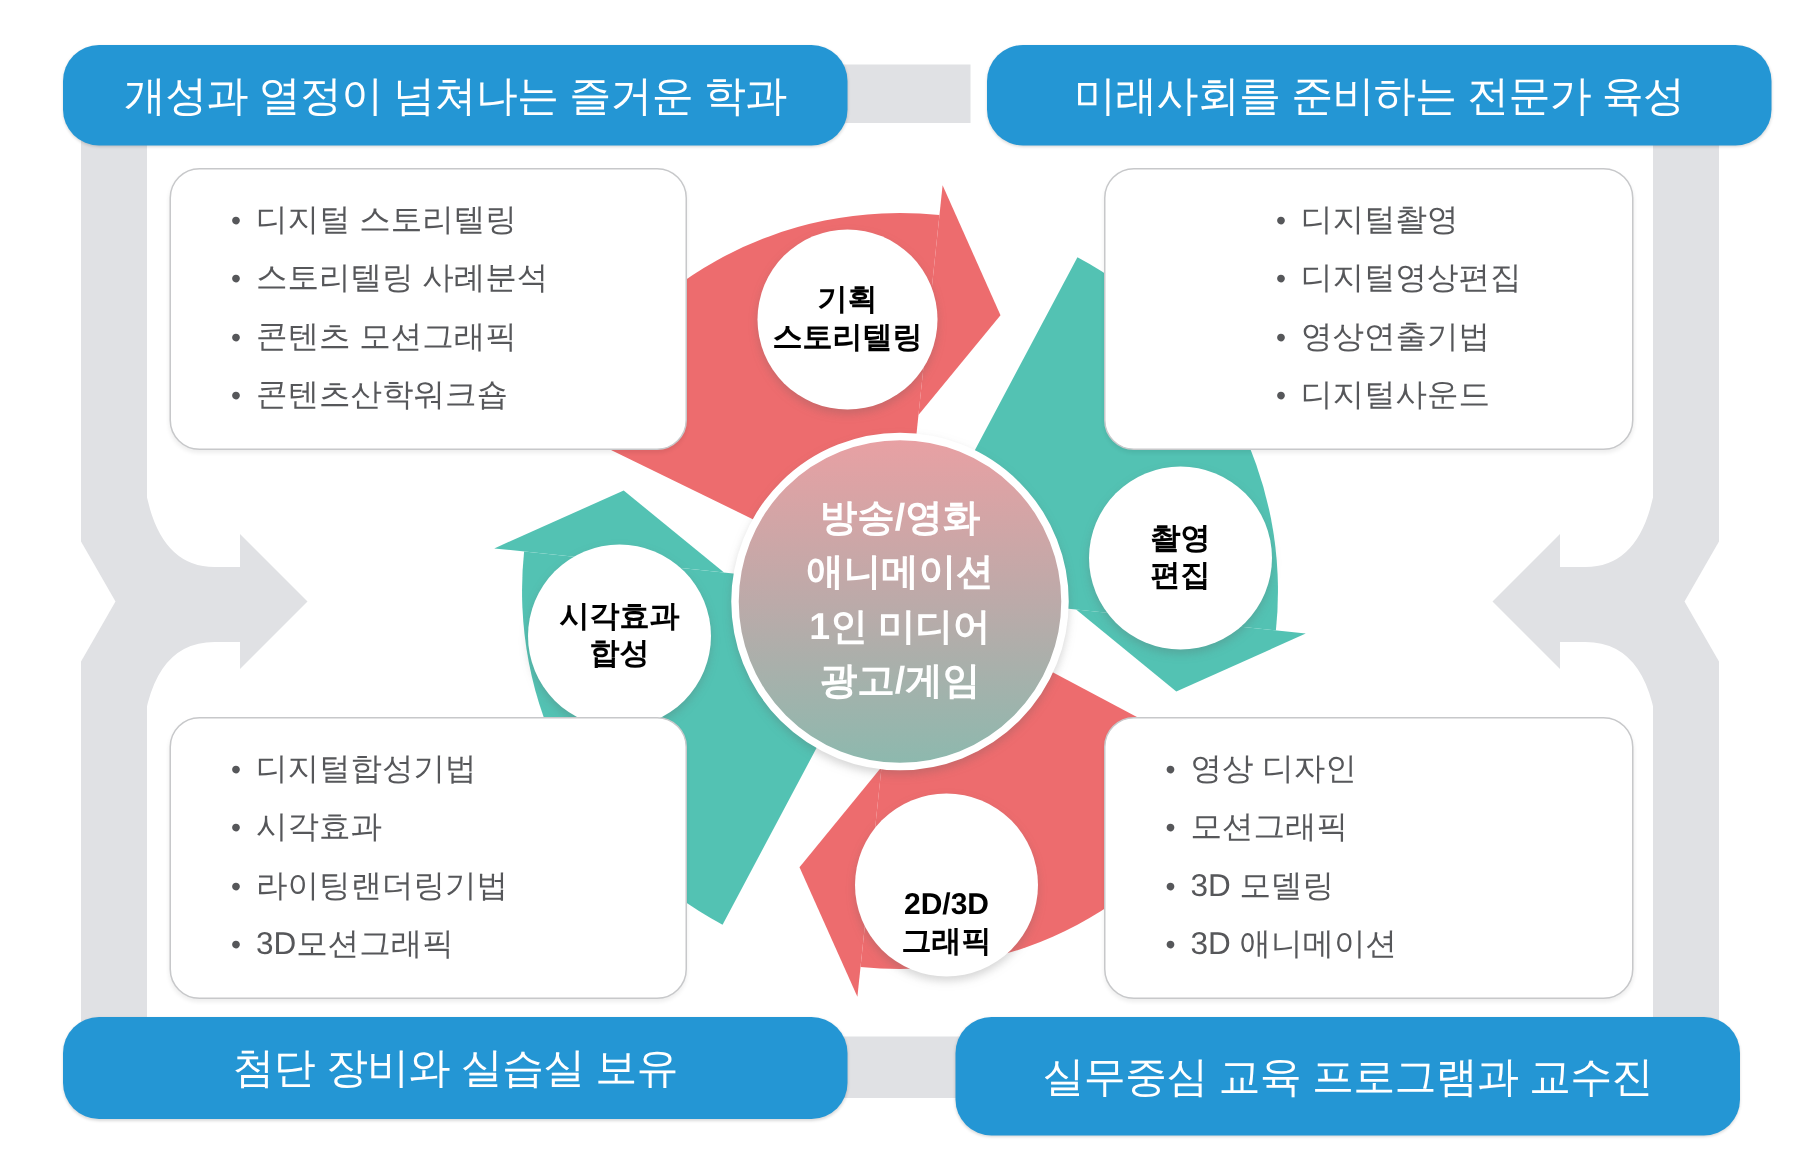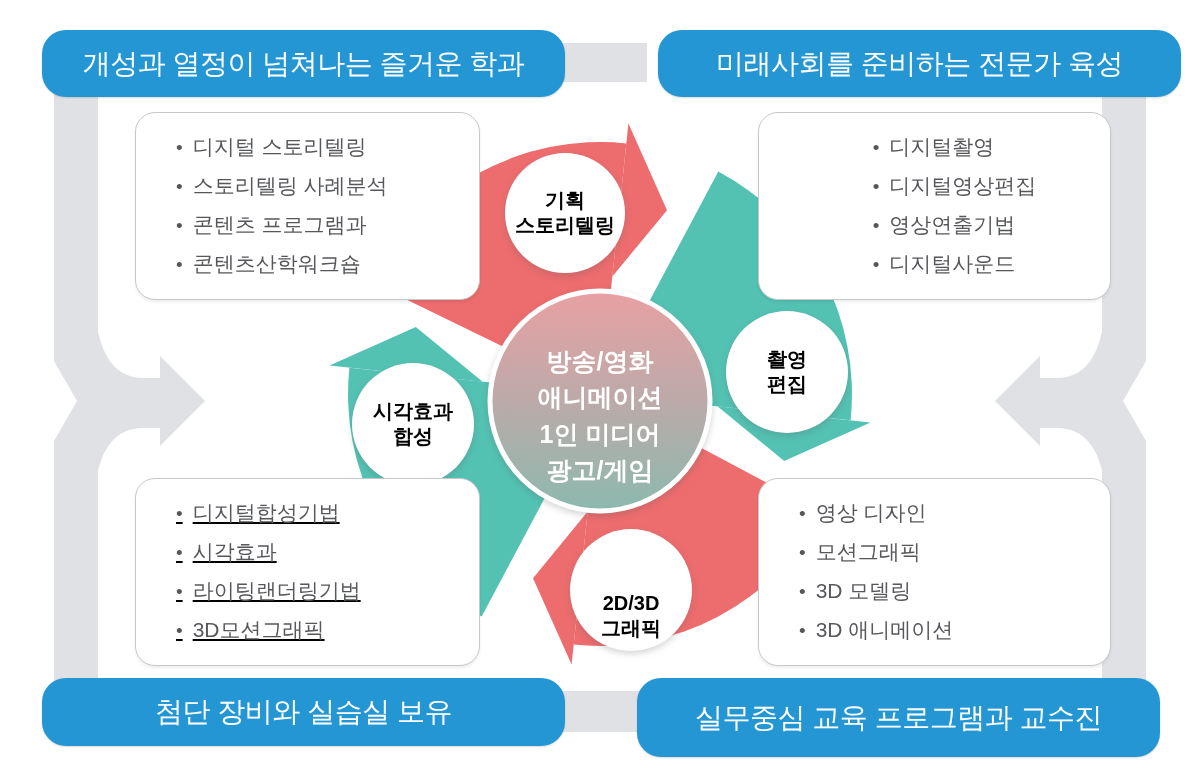--- a/index.html
+++ b/index.html
@@ -16,45 +16,45 @@
   .banner.tl{left:42px;top:30px;width:523px;}
   .banner.tr{left:637px;top:30px;width:523px;margin-left:21px;}
   .banner.bl{left:42px;top:678px;width:523px;height:68px;}
   .banner.br{left:637px;top:678px;width:523px;height:79px;}
 
   .course-box{
     position:absolute;width:345px;height:188px;background:#ffffff;
     border:1.5px solid #c7c8ca;border-radius:20px;z-index:2;
     box-shadow:0 2px 3px rgba(0,0,0,0.07);
     display:flex;flex-direction:column;justify-content:center;
-    padding-left:40px;box-sizing:border-box;margin-left:22px;
+    padding-left:40px;box-sizing:border-box;
   }
   .course-box.tl{left:113px;top:112px;}
   .course-box.tr{left:736px;top:112px;width:353px;align-items:center;}
-  .course-box.bl{left:113px;top:478px;text-decoration:underline;}
+  .course-box.bl{left:113px;top:478px;}
   .course-box.br{left:736px;top:478px;width:353px;}
   .course-box ul{list-style:none;margin:0;padding:0;}
   .course-box li{
     font-size:21px;color:#56575a;line-height:38px;white-space:nowrap;
   }
   .course-box li::before{content:"\2022";font-size:19px;margin-right:10px;color:#56575a;}
 
   .node-label{
     position:absolute;width:140px;height:60px;z-index:4;
     display:flex;flex-direction:column;align-items:center;justify-content:center;
     font-size:20px;font-weight:700;color:#000000;line-height:1.25;text-align:center;
     pointer-events:none;
   }
   .node-label.n-top{left:495px;top:183px;}
   .node-label.n-right{left:717px;top:342px;}
   .node-label.n-bottom{left:561px;top:560px;margin-top:26px;}
   .node-label.n-left{left:343px;top:394px;}
 
   .center-label{
-    position:absolute;left:490px;top:343px;width:220px;z-index:4;
+    position:absolute;left:490px;top:327px;width:220px;z-index:4;
     display:flex;flex-direction:column;align-items:center;justify-content:flex-end;
     font-size:25px;font-weight:700;color:#ffffff;line-height:1.45;text-align:center;
     pointer-events:none;
   }
   .soft-shadow{filter:drop-shadow(0 3px 3px rgba(90,90,90,0.25));}
 </style>
 </head>
 <body>
 
 <div class="stage">
@@ -102,21 +102,21 @@
 
   <div class="banner tl">개성과 열정이 넘쳐나는 즐거운 학과</div>
   <div class="banner tr">미래사회를 준비하는 전문가 육성</div>
   <div class="banner bl">첨단 장비와 실습실 보유</div>
   <div class="banner br">실무중심 교육 프로그램과 교수진</div>
 
   <div class="course-box tl">
     <ul>
       <li>디지털 스토리텔링</li>
       <li>스토리텔링 사례분석</li>
-      <li>콘텐츠 프로그램과</li>
+      <li>콘텐츠 모션그래픽</li>
       <li>콘텐츠산학워크숍</li>
     </ul>
   </div>
   <div class="course-box tr">
     <ul>
       <li>디지털촬영</li>
       <li>디지털영상편집</li>
       <li>영상연출기법</li>
       <li>디지털사운드</li>
     </ul>

